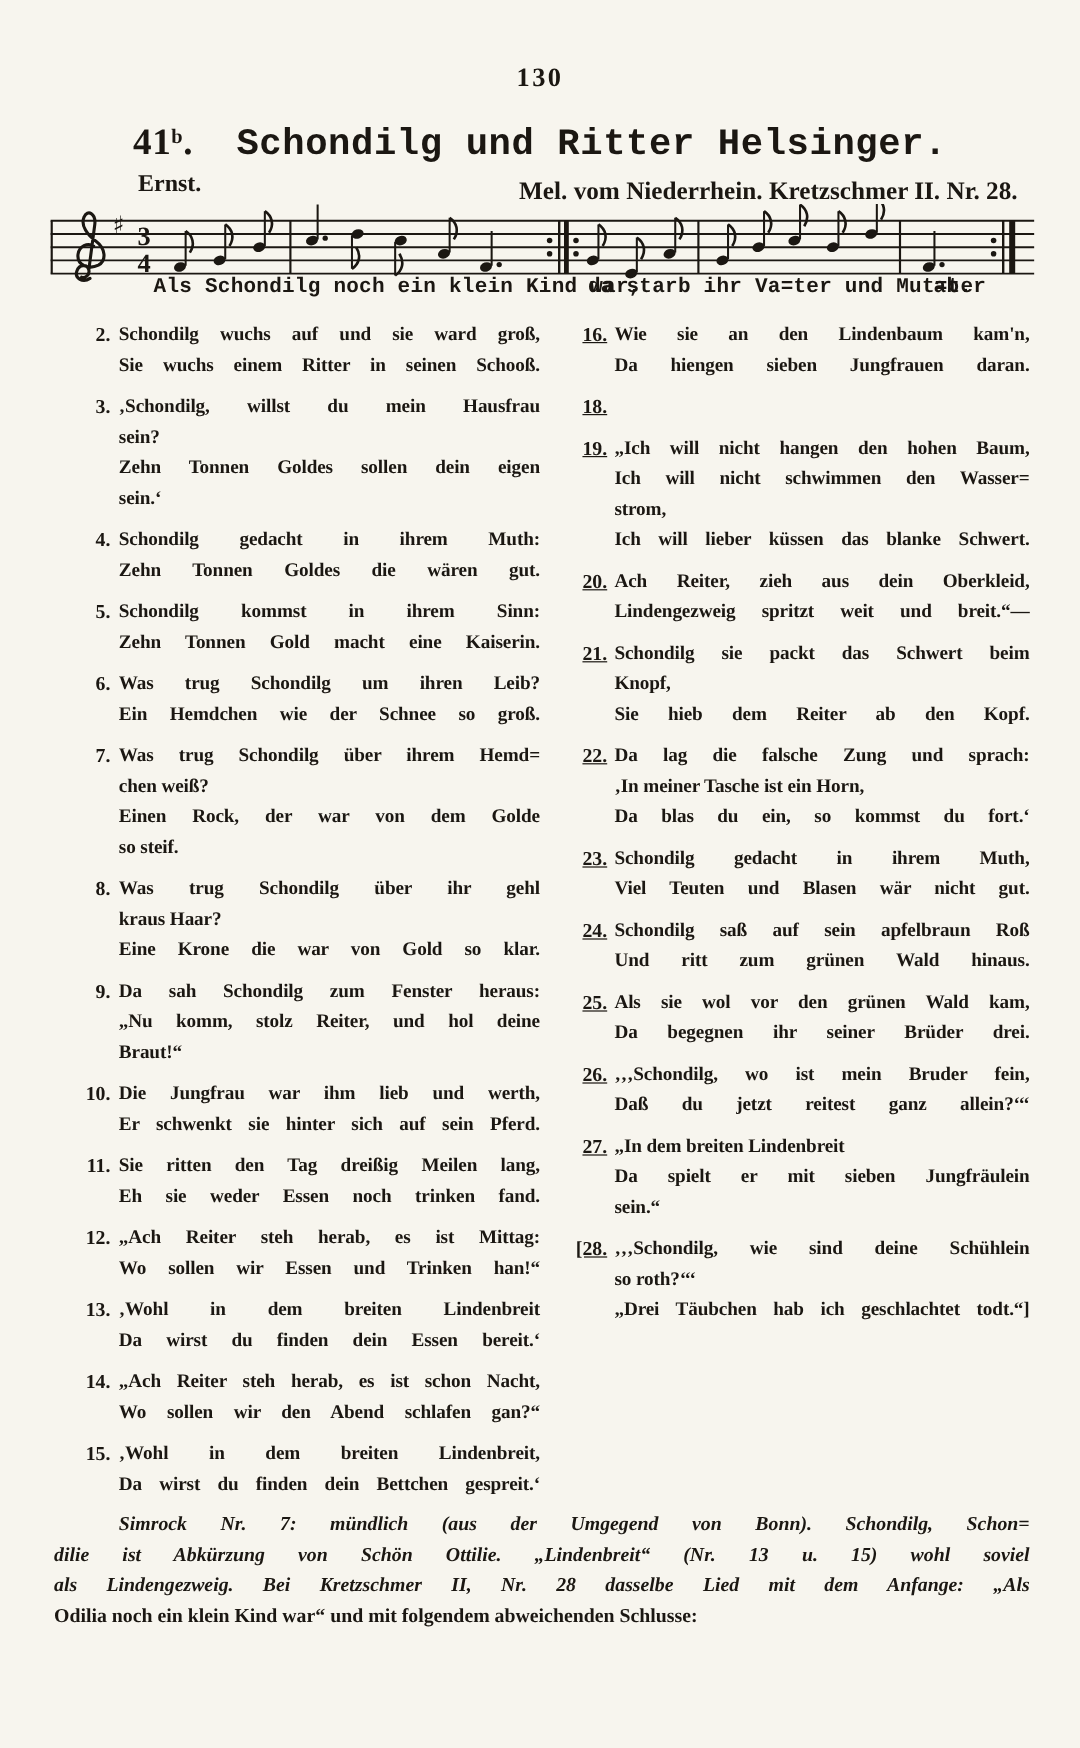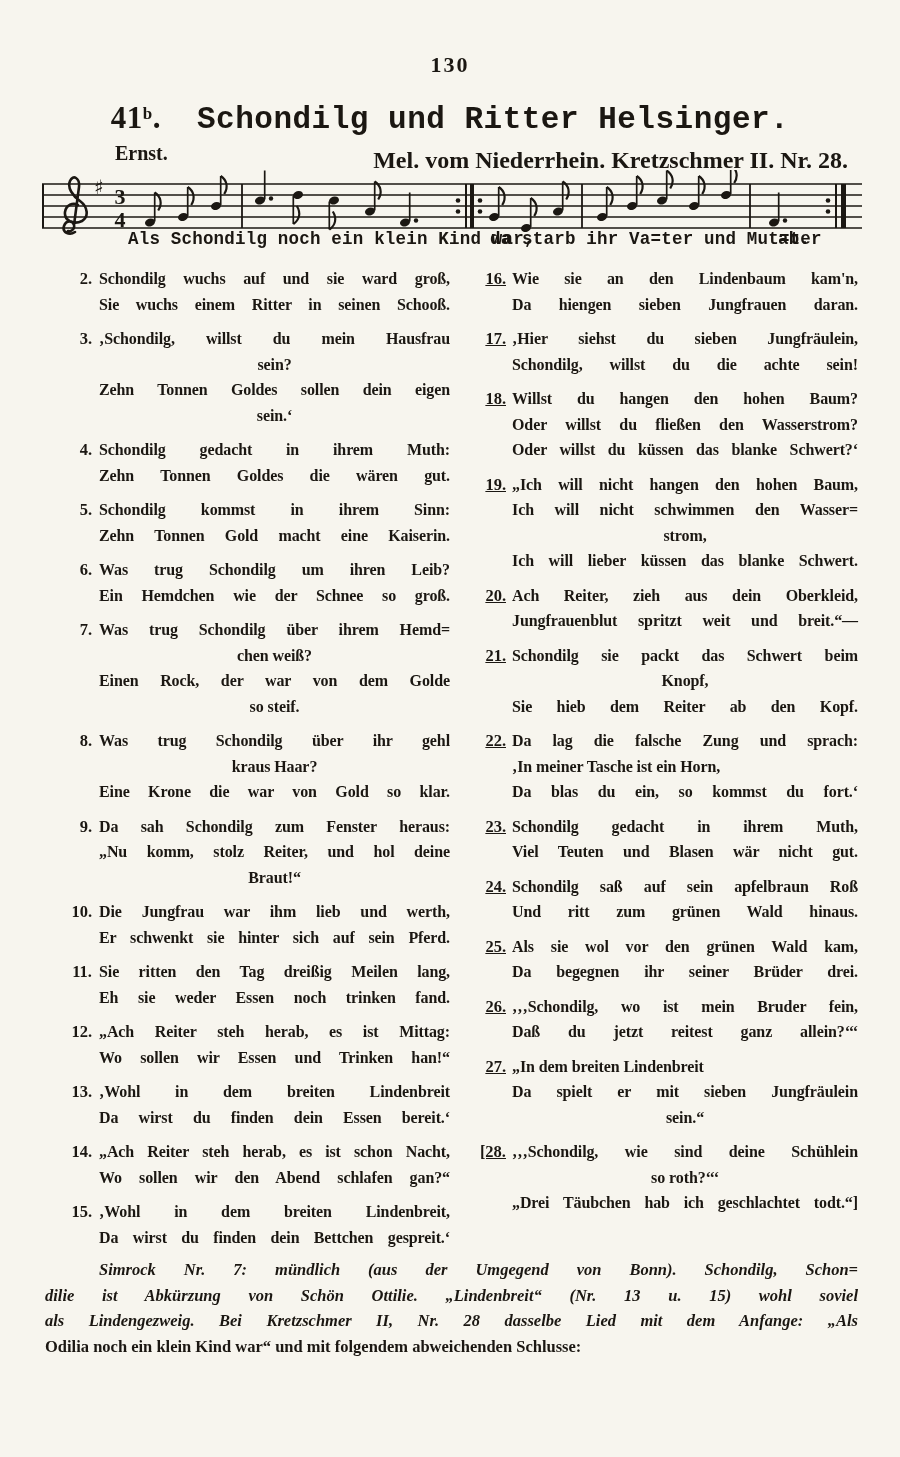--- a/index.html
+++ b/index.html
@@ -9,36 +9,36 @@
     color:#1b1712;
     font-family:"Liberation Serif","DejaVu Serif",serif;
     font-weight:700;
   }
   .abs{position:absolute;}
   #pageno{top:52px;left:0;right:0;text-align:center;font-size:22px;letter-spacing:2px;}
   #title{top:100px;left:0;right:0;text-align:center;font-size:31px;letter-spacing:.5px;white-space:nowrap;}
   #title .tsup{font-size:17px;vertical-align:9px;}
   #title .tname{margin-left:36px;font-family:Liberation Mono, monospace;}
   #tempo{top:142px;left:80px;font-size:20px;margin-left:35px;}
-  #melsrc{top:147px;right:52px;font-size:24px;text-align:center;}
+  #melsrc{top:147px;right:52px;font-size:21px;text-align:center;}
   #score{top:170px;left:42px;width:820px;height:66px;}
   #lyrics{top:229px;left:42px;width:820px;height:26px;font-size:17.5px;letter-spacing:.2px;}
   #lyrics span{position:absolute;white-space:nowrap;font-family:Liberation Mono, monospace;}
   #lyr-0{left:86px;}
   #lyr-1{left:448px;}
   #lyr-2{left:736px;}
   #columns{top:266px;left:56px;width:802px;display:flex;gap:14px;}
   .col{width:394px;}
   .verse{display:flex;margin-bottom:9px;}
   .vnum{flex:none;width:36px;text-align:right;padding-right:7px;font-size:16.5px;line-height:25.5px;}
   #col-right .vnum{width:42px;padding-right:6px;text-decoration:underline;}
   .vlines{flex:1;min-width:0;}
   .vline{font-size:16px;line-height:25.5px;letter-spacing:-.1px;}
   .vline.j{text-align:justify;text-align-last:justify;}
-  .vline.c{text-align:center;}
+  .vline.c{}
   .vline.l{text-align:left;}
   #footnote{top:1257px;left:45px;width:813px;font-size:16.5px;line-height:25.5px;}
   .fline.j{text-align:justify;text-align-last:justify;font-style:italic;}
   .fline.ind{text-indent:54px;}
   svg{display:block;}
 </style>
 </head>
 <body>
 
 <div id="pageno" class="abs">130</div>
@@ -242,48 +242,36 @@
     </div>
   <div class="col" id="col-right">
       <div class="verse">
         <div class="vnum">16.</div>
         <div class="vlines">
           <div class="vline j">Wie sie an den Lindenbaum kam'n,</div>
           <div class="vline j">Da hiengen sieben Jungfrauen daran.</div>
         </div>
       </div>
       <div class="verse">
-        <div class="vnum">17.</div>
-        <div class="vlines">
-          <div class="vline j">‚Hier siehst du sieben Jungfräulein,</div>
-          <div class="vline j">Schondilg, willst du die achte sein!</div>
-        </div>
-      </div>
-      <div class="verse">
         <div class="vnum">18.</div>
-        <div class="vlines">
-          <div class="vline j">Willst du hangen den hohen Baum?</div>
-          <div class="vline j">Oder willst du fließen den Wasserstrom?</div>
-          <div class="vline j">Oder willst du küssen das blanke Schwert?‘</div>
-        </div>
       </div>
       <div class="verse">
         <div class="vnum">19.</div>
         <div class="vlines">
           <div class="vline j">„Ich will nicht hangen den hohen Baum,</div>
           <div class="vline j">Ich will nicht schwimmen den Wasser=</div>
           <div class="vline c">strom,</div>
           <div class="vline j">Ich will lieber küssen das blanke Schwert.</div>
         </div>
       </div>
       <div class="verse">
         <div class="vnum">20.</div>
         <div class="vlines">
           <div class="vline j">Ach Reiter, zieh aus dein Oberkleid,</div>
-          <div class="vline j">Jungfrauenblut spritzt weit und breit.“—</div>
+          <div class="vline j">Lindengezweig spritzt weit und breit.“—</div>
         </div>
       </div>
       <div class="verse">
         <div class="vnum">21.</div>
         <div class="vlines">
           <div class="vline j">Schondilg sie packt das Schwert beim</div>
           <div class="vline c">Knopf,</div>
           <div class="vline j">Sie hieb dem Reiter ab den Kopf.</div>
         </div>
       </div>

